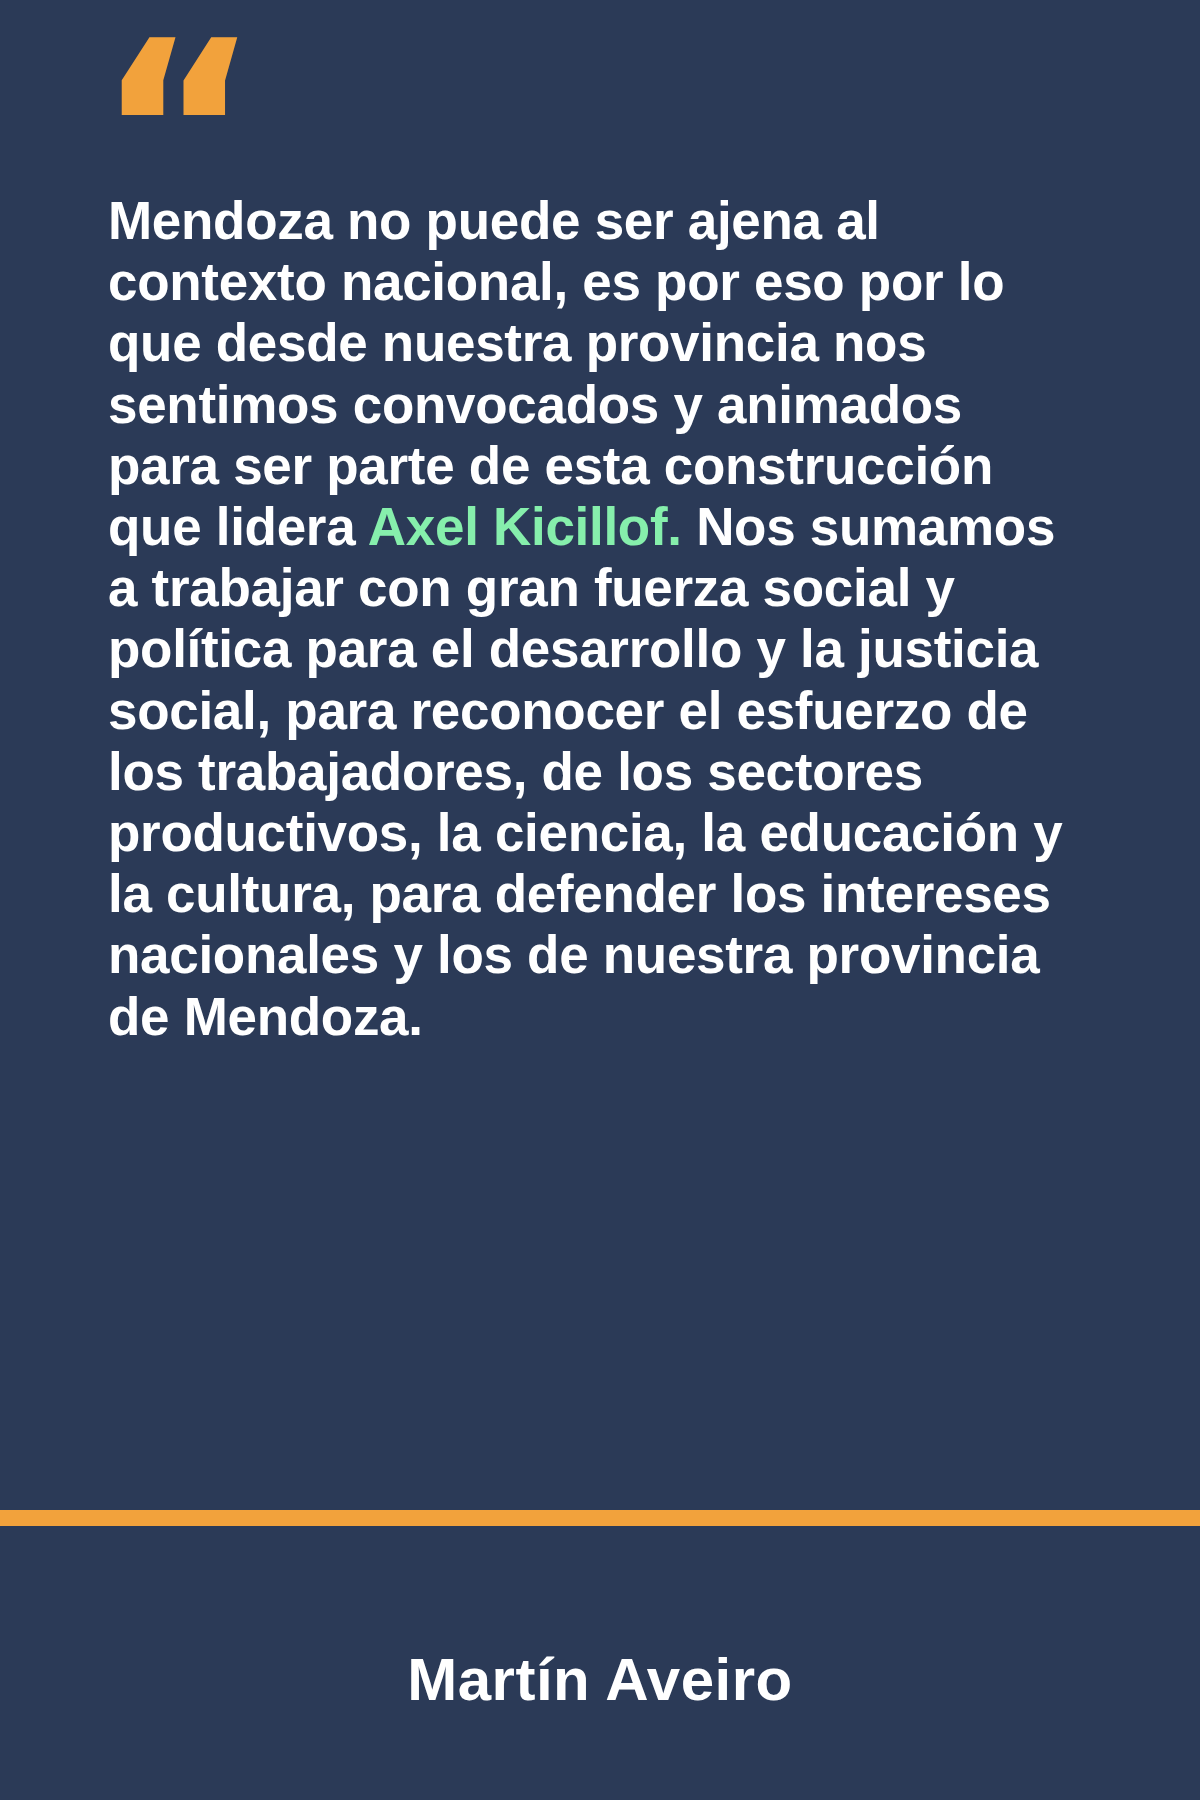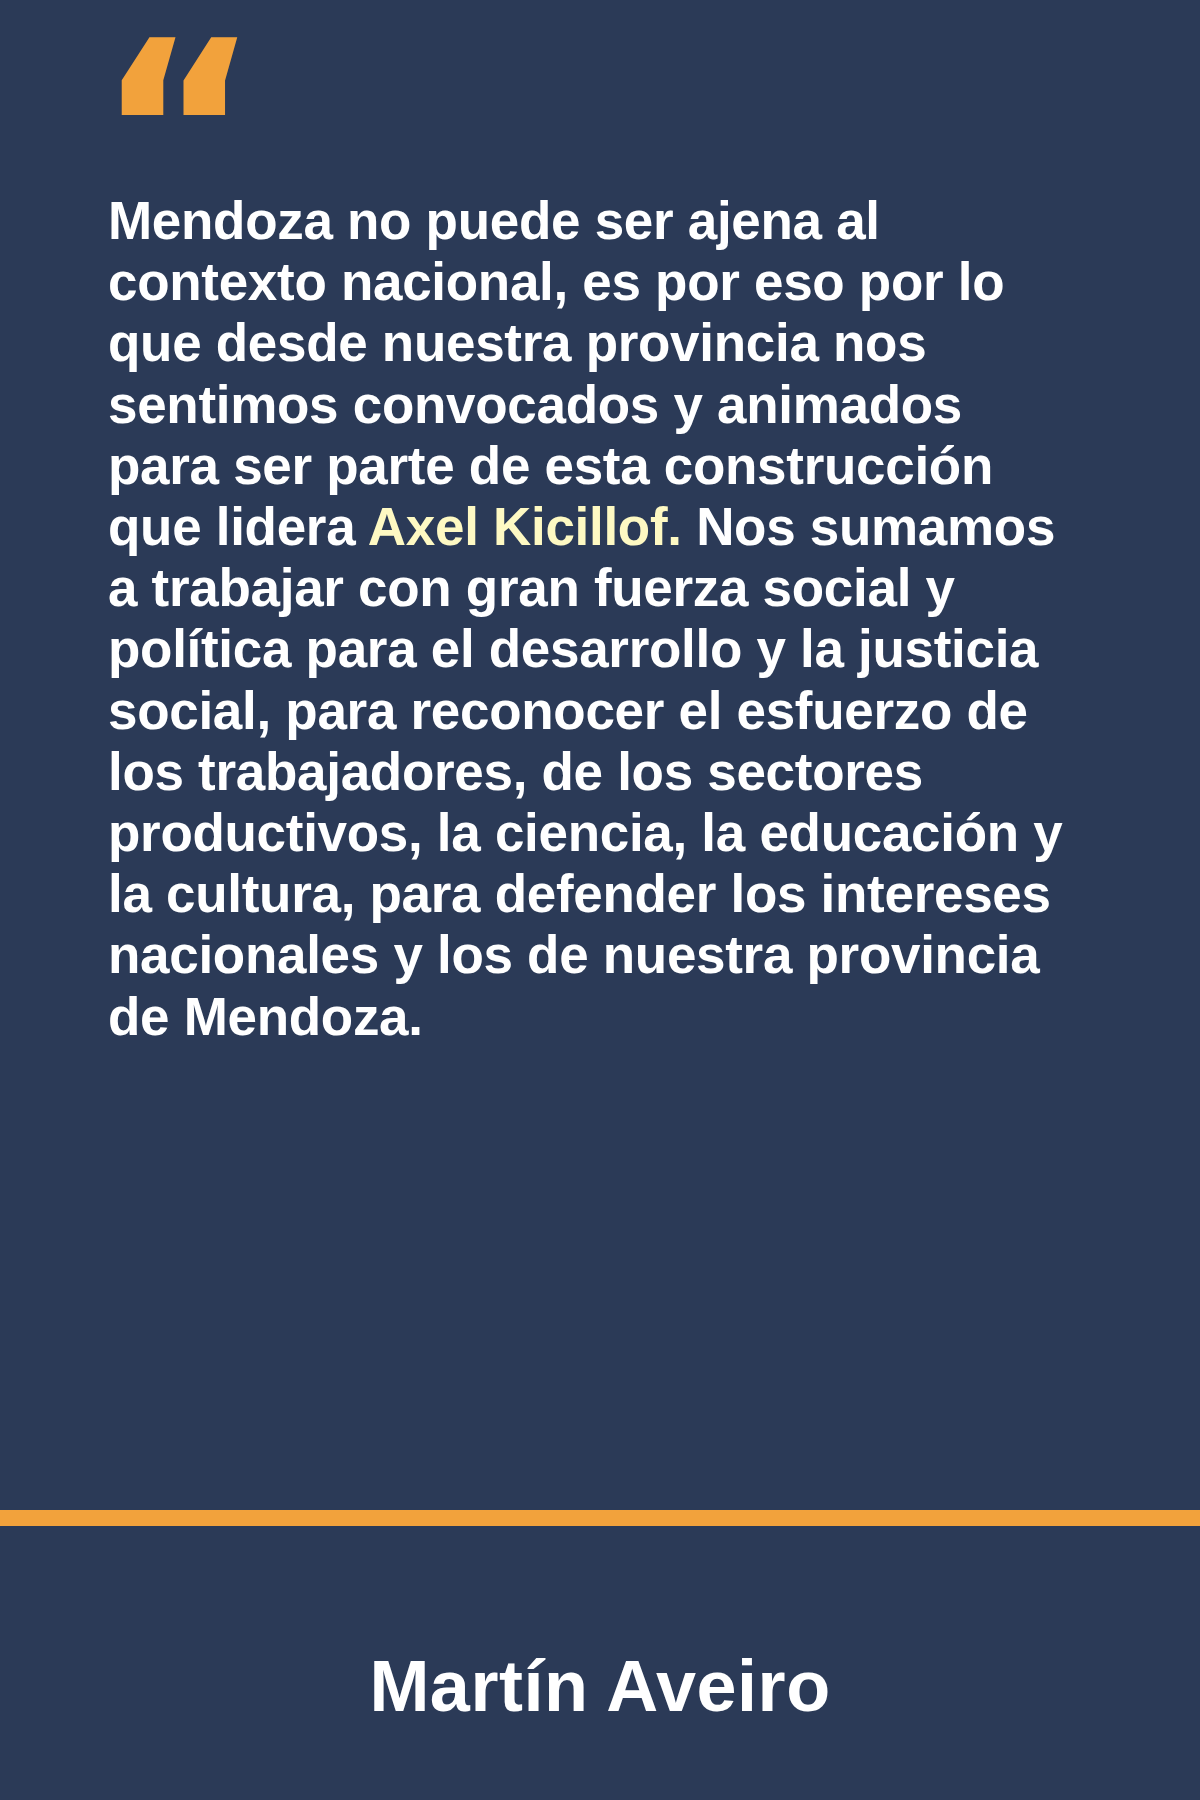--- a/index.html
+++ b/index.html
@@ -40,38 +40,38 @@
     left: 108px;
     top: 190px;
     width: 960px;
     color: #ffffff;
     font-size: 53px;
     font-weight: 700;
     line-height: 1.155;
     letter-spacing: -0.3px;
   }
   .highlight {
-    color: #fef9c3;
+    color: #86efac;
   }
   .rule {
     position: absolute;
     left: 0;
     right: 0;
     top: 1510px;
     height: 16px;
     background: #f2a23c;
   }
   .author {
     position: absolute;
     left: 0;
     right: 0;
     top: 1645px;
     text-align: center;
     color: #ffffff;
-    font-size: 72px;
+    font-size: 60px;
     font-weight: 700;
     letter-spacing: 0.5px;
   }
 </style>
 </head>
 <body>
 
 <div class="card">
 
   <div class="quote-mark">“</div>

